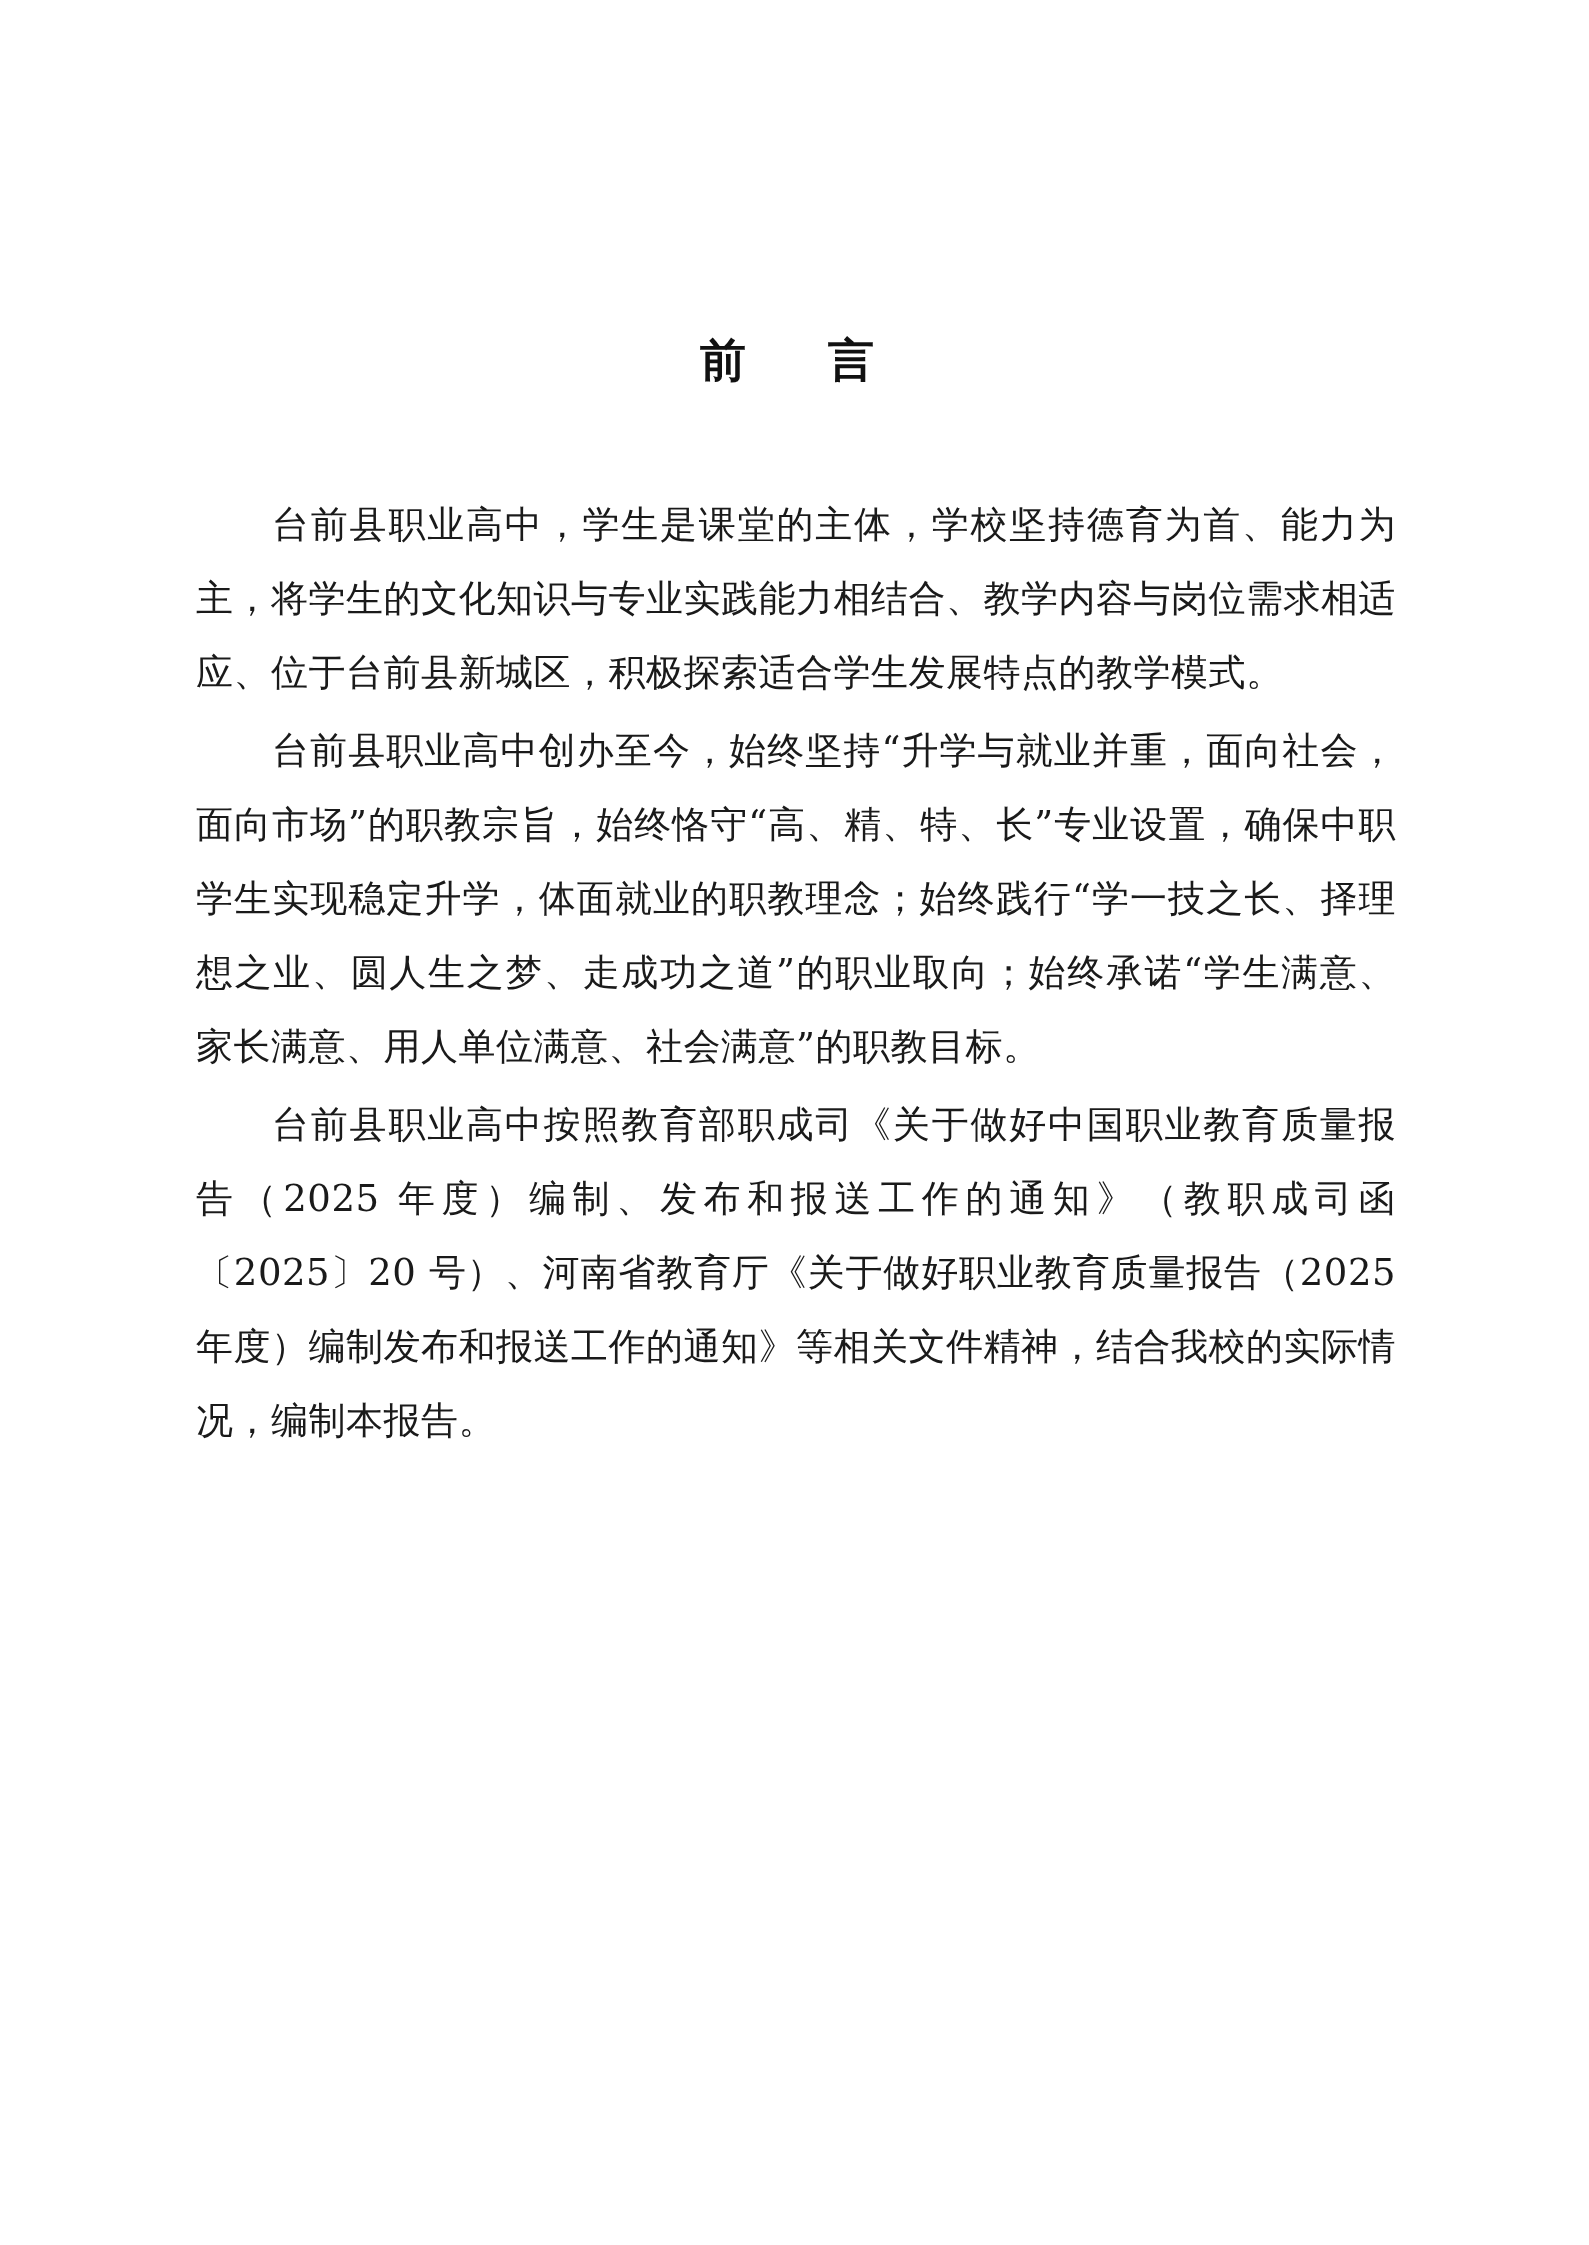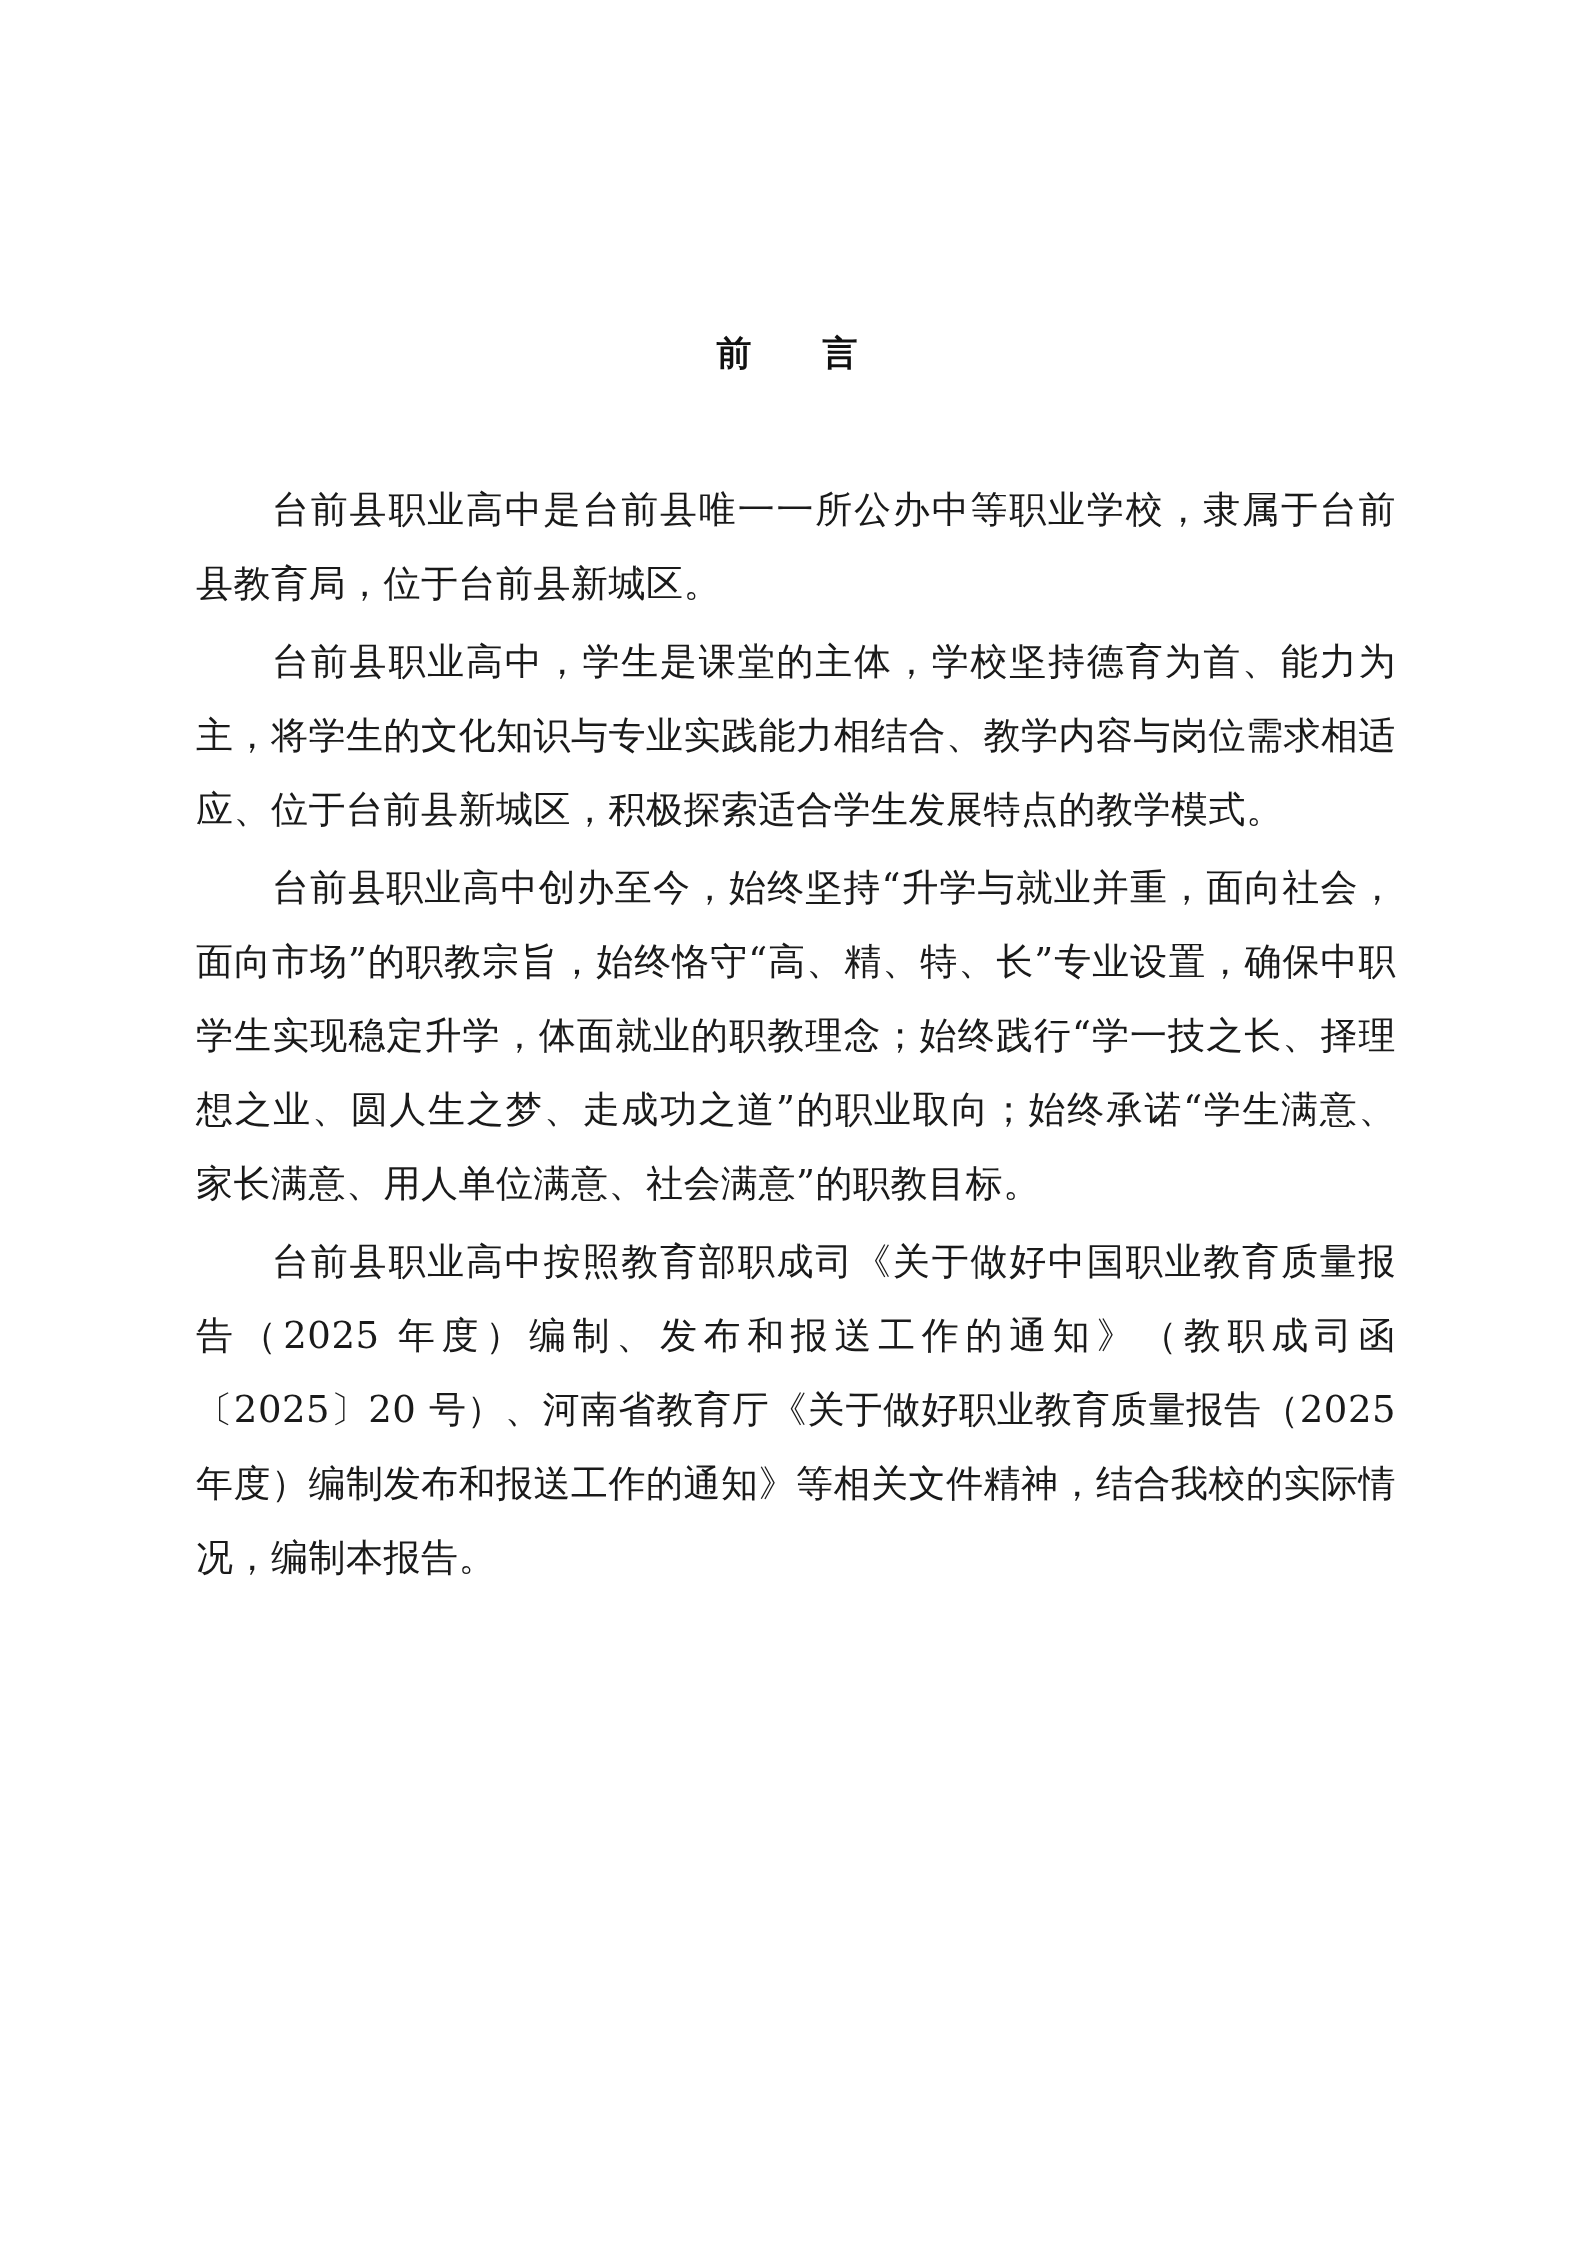--- a/index.html
+++ b/index.html
@@ -18,21 +18,21 @@
     overflow: hidden;
   }
   .content {
     position: absolute;
     left: 196px;
     top: 330px;
     width: 1200px;
   }
   .doc-title {
     text-align: center;
-    font-size: 35px;
+    font-size: 46px;
     font-weight: bold;
     letter-spacing: 18px;
     margin: 0 0 96px 0;
     font-family: "DejaVu Serif", "Liberation Serif", serif;
     color: #111111;
   }
   .para {
     font-size: 37px;
     line-height: 74px;
     text-align: justify;
@@ -42,18 +42,17 @@
     letter-spacing: 0.5px;
     color: #1a1a1a;
   }
 </style>
 </head>
 <body>
 
 <div class="page">
   <div class="content">
     <h1 class="doc-title">前　言</h1>
-    <p class="para">台前县职业高中是台前县唯一一所公办中等职业学校，隶属于台前县教育局，位于台前县新城区。</p>
     <p class="para">台前县职业高中，学生是课堂的主体，学校坚持德育为首、能力为主，将学生的文化知识与专业实践能力相结合、教学内容与岗位需求相适应、位于台前县新城区，积极探索适合学生发展特点的教学模式。</p>
     <p class="para">台前县职业高中创办至今，始终坚持“升学与就业并重，面向社会，面向市场”的职教宗旨，始终恪守“高、精、特、长”专业设置，确保中职学生实现稳定升学，体面就业的职教理念；始终践行“学一技之长、择理想之业、圆人生之梦、走成功之道”的职业取向；始终承诺“学生满意、家长满意、用人单位满意、社会满意”的职教目标。</p>
     <p class="para">台前县职业高中按照教育部职成司《关于做好中国职业教育质量报告（2025 年度）编制、发布和报送工作的通知》（教职成司函〔2025〕20 号）、河南省教育厅《关于做好职业教育质量报告（2025 年度）编制发布和报送工作的通知》等相关文件精神，结合我校的实际情况，编制本报告。</p>
   </div>
 </div>
 
 </body></html>

